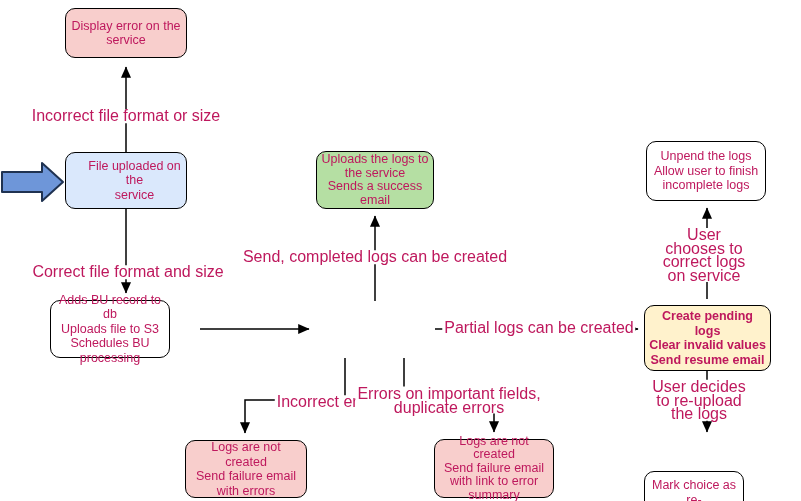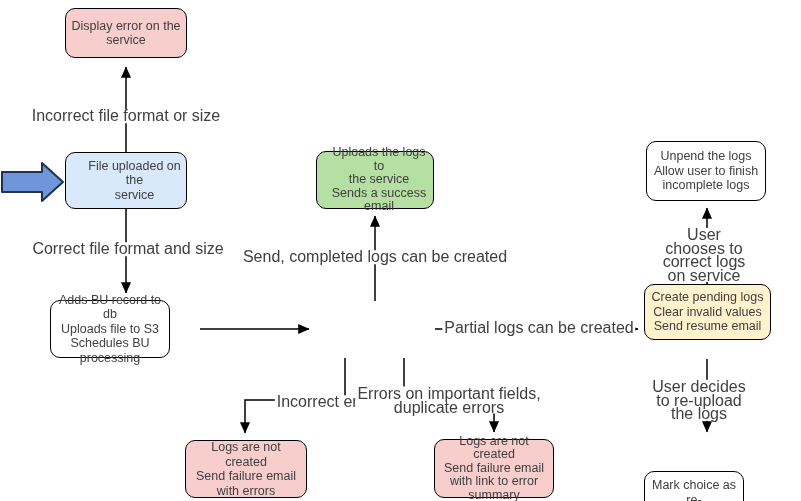--- a/index.html
+++ b/index.html
@@ -2,21 +2,21 @@
 <html><head>
 <meta charset="utf-8">
 <style>
   html, body { margin: 0; padding: 0; background: #ffffff; }
   #canvas {
     position: relative;
     width: 801px;
     height: 501px;
     background: #ffffff;
     font-family: "Liberation Sans", sans-serif;
-    color: #404040;
+    color: #be185d;
     overflow: hidden;
   }
   #edges-layer {
     position: absolute;
     left: 0; top: 0;
     width: 801px; height: 501px;
   }
   .node {
     position: absolute;
     box-sizing: border-box;
@@ -27,46 +27,46 @@
     justify-content: center;
     text-align: center;
     font-size: 12.5px;
     line-height: 14.5px;
     white-space: pre-line;
     padding: 2px 3px;
   }
   .fill-white  { background: #ffffff; }
   .fill-red    { background: #f8cecc; }
   .fill-blue   { background: #dae8fc; padding-left: 20px; }
-  .fill-green  { background: #b5dfa3; padding-left: 11px; }
+  .fill-green  { background: #b5dfa3; }
   .fill-yellow { background: #fff2cc; }
   .edge-label {
     position: absolute;
     transform: translate(-50%, -50%);
     background: #ffffff;
     font-size: 16px;
     line-height: 13.5px;
     text-align: center;
     white-space: pre-line;
     padding: 0 2px;
   }
   
   #n-display-error          { left: 65px;  top: 8px;   width: 122px; height: 50px; }
   #n-file-uploaded          { left: 65px;  top: 152px; width: 122px; height: 57px; }
   #n-adds-bu                { left: 50px;  top: 300px; width: 120px; height: 58px; }
   #n-bu-service             { left: 316px; top: 301px; width: 119px; height: 57px; }
   #n-uploads-logs           { left: 316px; top: 151px; width: 118px; height: 58px; line-height: 13.5px; }
   #n-logs-not-created-errors{ left: 185px; top: 440px; width: 122px; height: 58px; }
   #n-logs-not-created-summary{ left: 434px; top: 439px; width: 120px; height: 59px; line-height: 13.5px; }
-  #n-create-pending         { left: 644px; top: 284px; width: 127px; height: 56px; }
+  #n-create-pending         { left: 644px; top: 305px; width: 127px; height: 66px; font-weight: bold; }
   #n-unpend                 { left: 646px; top: 141px; width: 120px; height: 60px; }
   #n-mark-reupload          { left: 644px; top: 439px; width: 100px; height: 58px; margin-top: 32px; }
   
   #l-incorrect-format { left: 126px; top: 116px; }
-  #l-correct-format   { left: 128px; top: 249px; text-align: center; }
+  #l-correct-format   { left: 128px; top: 272px; text-align: center; }
   #l-valid-completed  { left: 375px; top: 257px; }
   #l-partial-logs     { left: 539px; top: 328px; }
   #l-template-errors  { left: 331px; top: 402px; }
   #l-field-errors     { left: 449px; top: 400px; }
   #l-user-corrects    { left: 704px; top: 255px; }
   #l-user-reuploads   { left: 699px; top: 400px; }
 </style>
 </head>
 <body>
 

